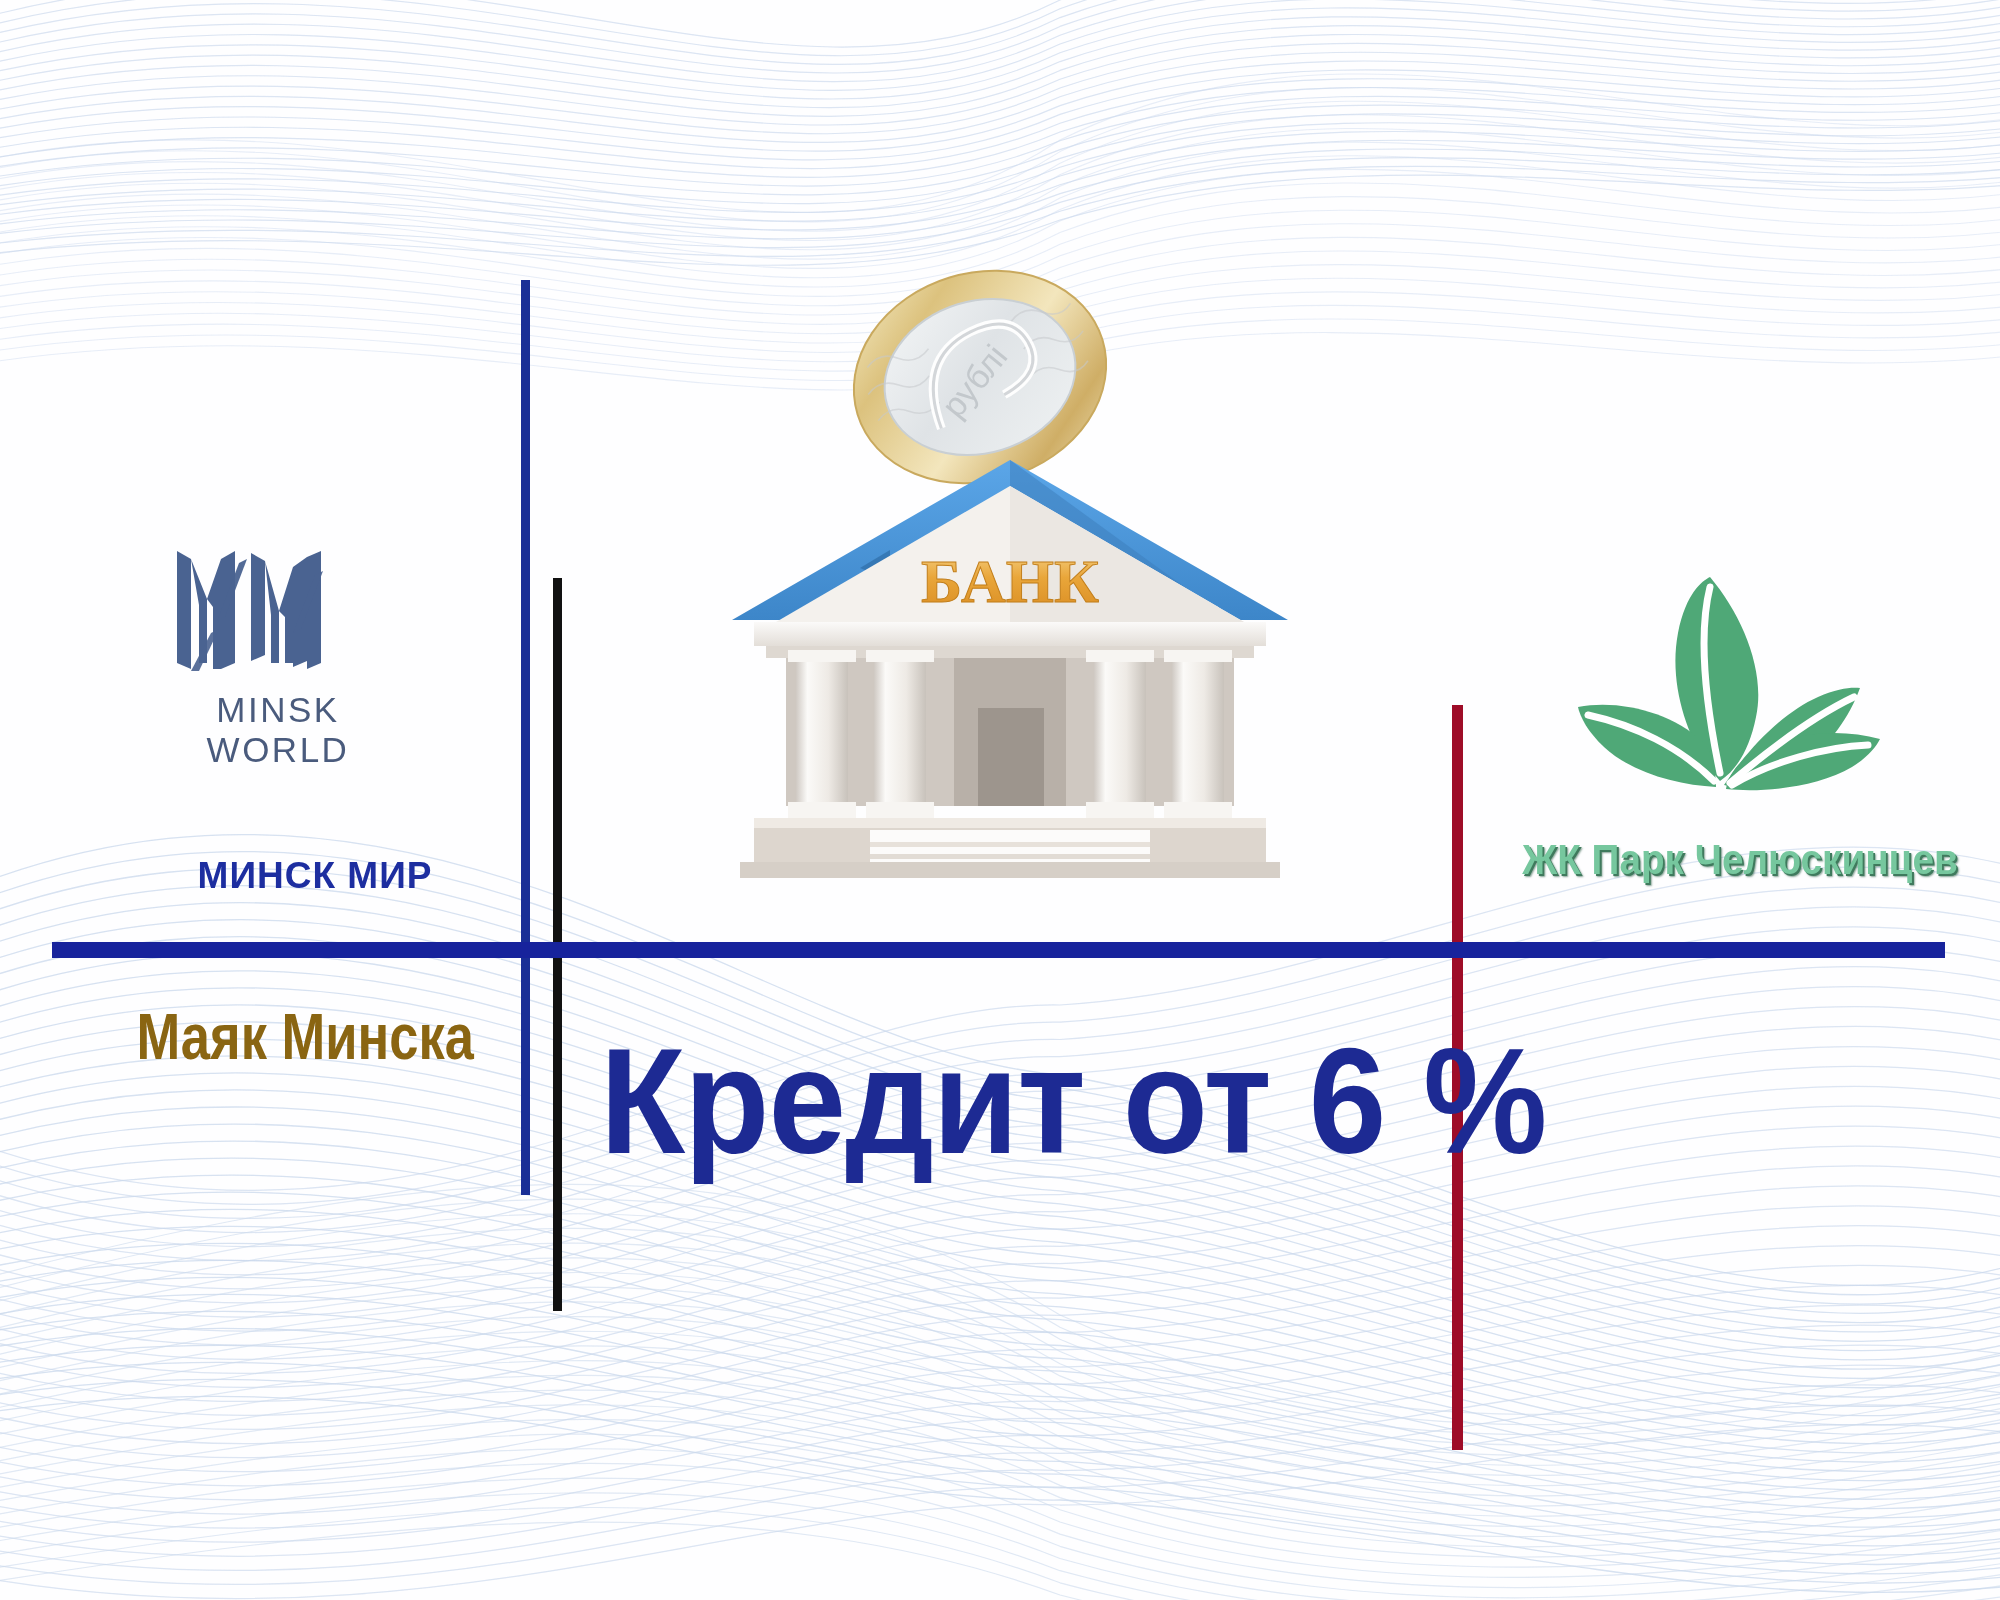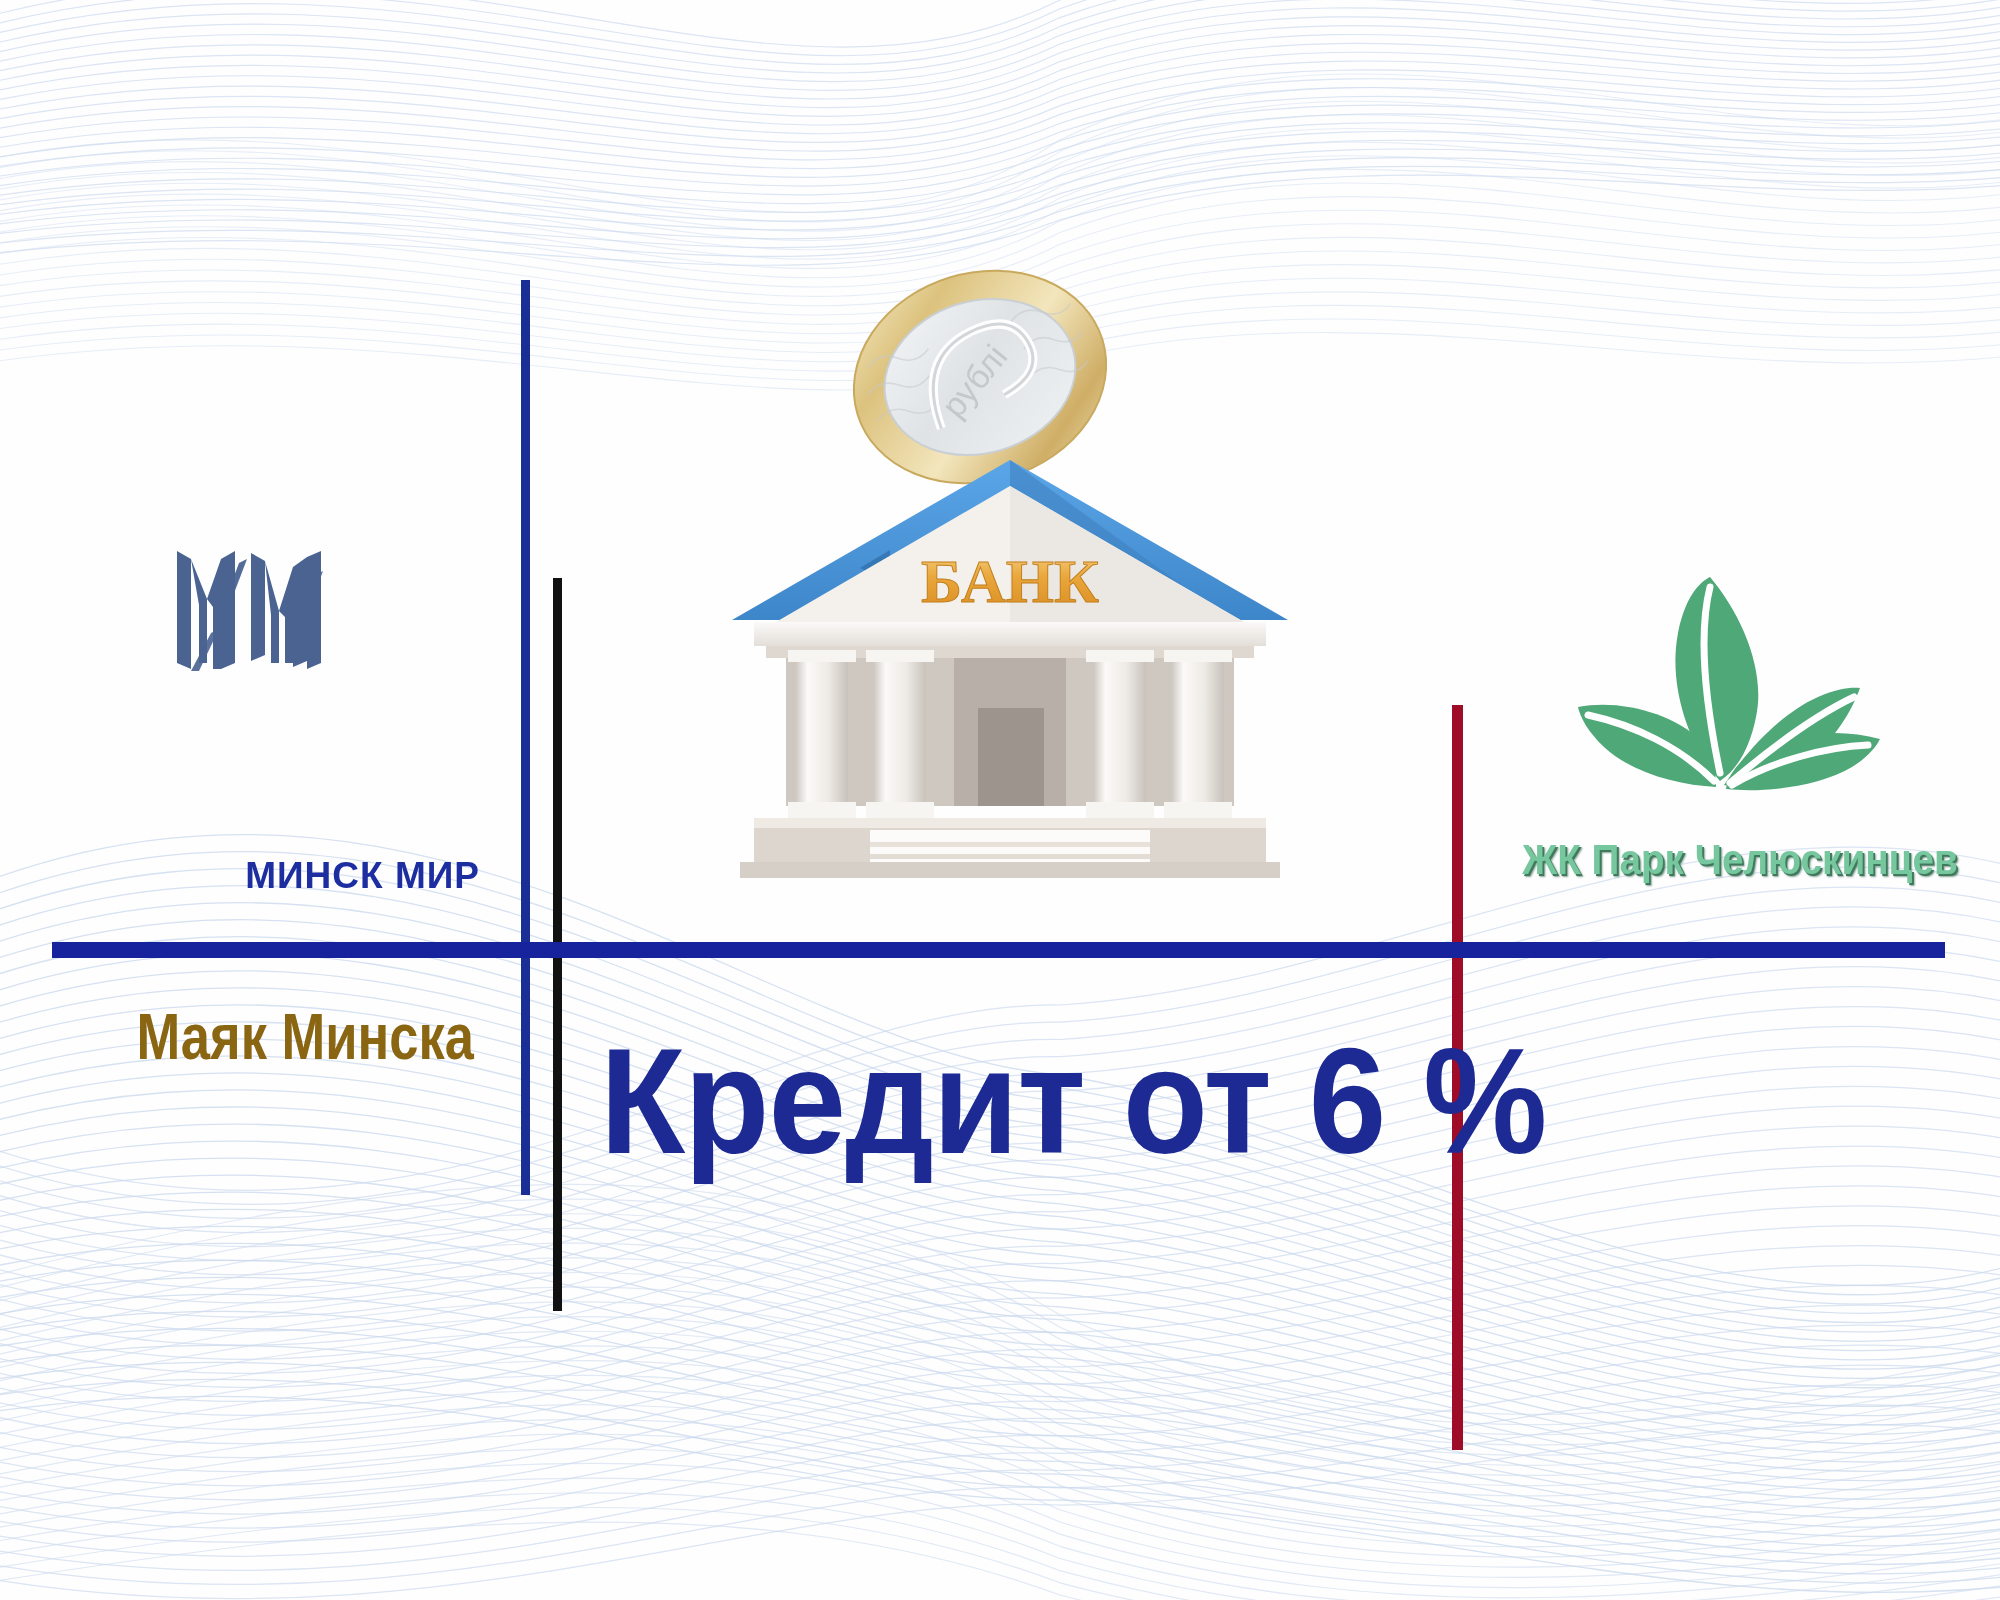--- a/index.html
+++ b/index.html
@@ -38,21 +38,21 @@
   }
   #minsk-world-wordmark{
     position:absolute;left:148px;top:690px;width:260px;
     text-align:center;
     font-family:"Liberation Sans", sans-serif;
     font-size:35px;letter-spacing:2.5px;
     color:#4a5b7d;font-weight:400;
   }
   #minsk-mir-label{
     position:absolute;left:150px;top:855px;width:330px;
-    text-align:right;
+    text-align:center;
     font-family:"Liberation Sans", sans-serif;
     font-size:37px;font-weight:700;letter-spacing:1px;
     color:#1d2ea0;
   }
   #mayak-minska-label{
     position:absolute;left:105px;top:1000px;width:350px;
     text-align:center;
     font-family:"Liberation Sans", sans-serif;
     font-size:64px;font-weight:700;
     color:#8a6512;
@@ -272,20 +272,21 @@
 
       <path d="M96 8 L110 16 L110 110 L96 116 Z"></path>
       <path d="M110 16 L124 66 L124 118 L116 118 L116 70 Z"></path>
       <path d="M124 66 L138 22 L138 118 L130 118 L130 72 Z"></path>
       <path d="M138 22 L152 12 L152 116 L138 122 Z"></path>
       <path d="M152 12 L166 6 L166 118 L152 124 Z"></path>
       <path d="M160 30 L168 26 L146 84 L138 88 Z" opacity="0.9"></path>
     </g>
   </svg>
 
+  <div id="minsk-world-wordmark">MINSK WORLD</div>
 
   <div id="minsk-mir-label">МИНСК МИР</div>
 
   <div id="mayak-minska-label">Маяк Минска</div>
 
   <svg id="coin-wrap" viewBox="0 0 320 220">
     <defs>
       <linearGradient id="goldRim" x1="0" y1="0" x2="1" y2="1">
         <stop offset="0%" stop-color="#f6edc8"></stop>
         <stop offset="25%" stop-color="#dcc27e"></stop>

